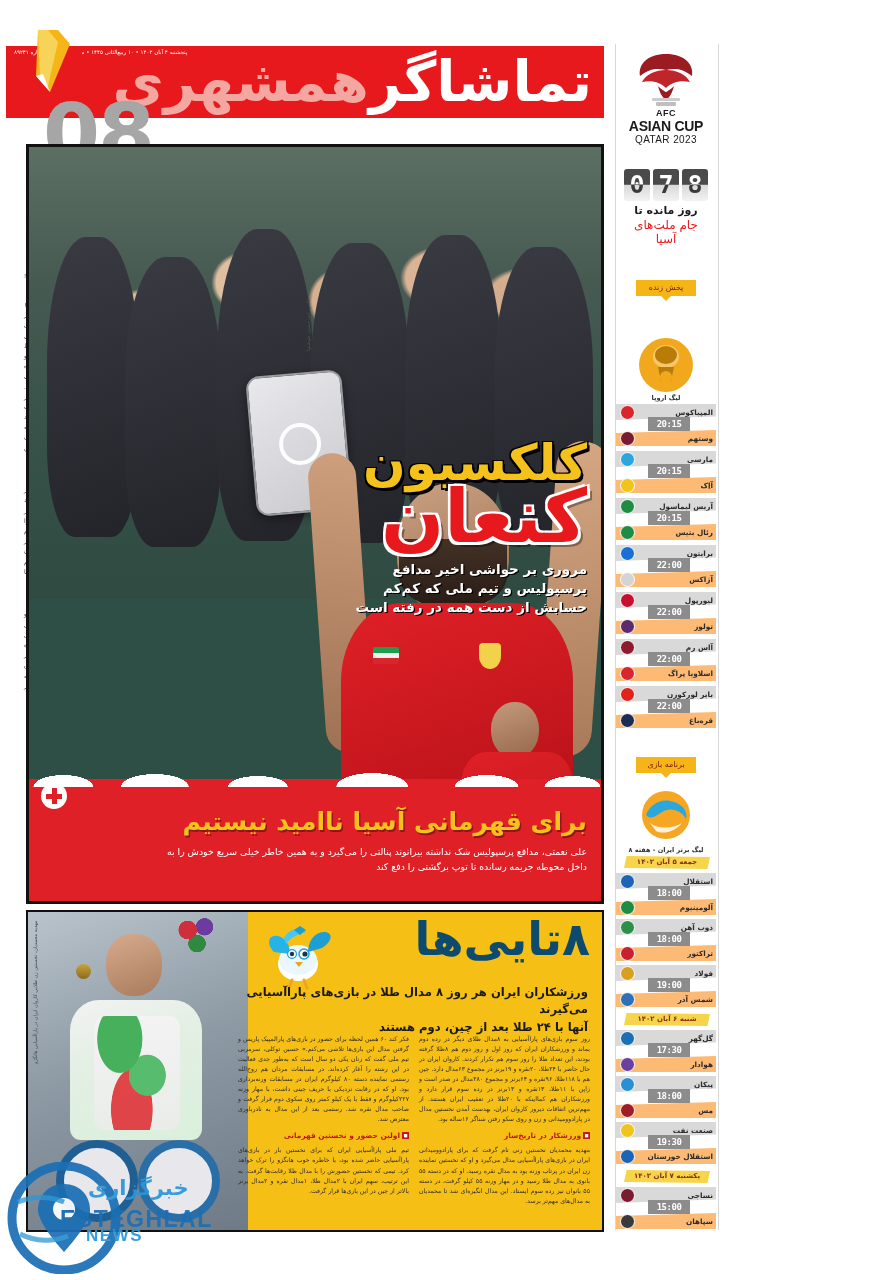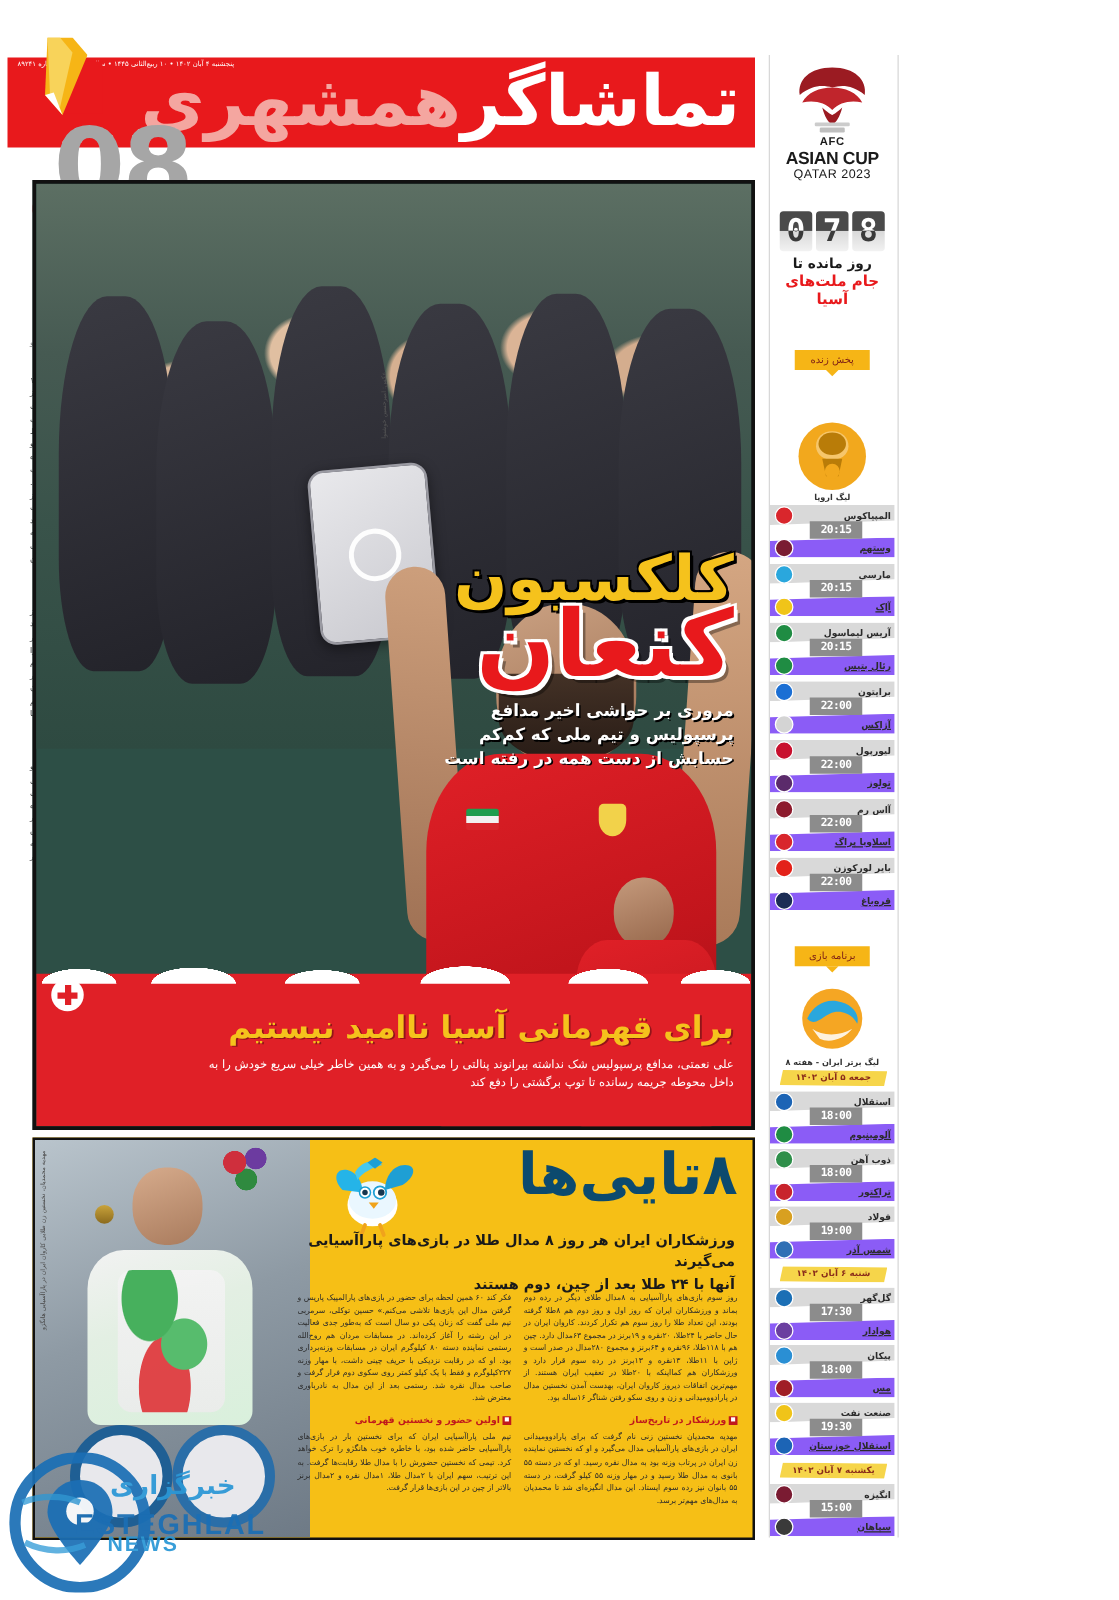--- a/index.html
+++ b/index.html
@@ -228,21 +228,21 @@
     background-clip: text;
     color: transparent;
     display: block;
   }
   .cd-label1 {
     position: absolute; top: 160px; right: 0; width: 104px;
     text-align: center; font-size: 11px; font-weight: bold; color: #1a1a1a;
   }
   .cd-label2 {
     position: absolute; top: 175px; right: 0; width: 104px;
-    text-align: center; font-size: 12px; font-weight: bold; color: #e8191c; line-height: 1.15;
+    text-align: center; font-size: 12px; font-weight: normal; color: #e8191c; line-height: 1.15;
   }
   .tagchip {
     position: absolute;
     right: 22px;
     width: 60px; height: 16px;
     background: #f6b516;
     color: #7a1c16;
     font-size: 8px;
     font-weight: normal;
     text-align: center;
@@ -277,21 +277,21 @@
     display: flex;
     align-items: center;
     justify-content: flex-start;
     padding-right: 3px;
     font-size: 7.3px;
     font-weight: bold;
     color: #2b2b2b;
     clip-path: polygon(0 0, 100% 0, 100% 78%, 0 100%);
   }
   .m-top { top: 0; background: #d9d9d9; padding-left: 40px; }
-  .m-bot { top: 26px; background: #8b5cf6; clip-path: polygon(0 18%, 100% 0, 100% 100%, 0 100%); text-decoration: underline; }
+  .m-bot { top: 26px; background: #fdba74; clip-path: polygon(0 18%, 100% 0, 100% 100%, 0 100%); }
   .m-time {
     position: absolute; top: 13px; right: 26px;
     width: 42px; height: 14px;
     background: #8c8c8c;
     color: #fff;
     font-size: 9px;
     font-weight: bold;
     font-family: "DejaVu Sans Mono", monospace;
     text-align: center;
     line-height: 14px;
@@ -836,21 +836,21 @@
         </div>
         <div class="match" style="top: 1078px;">
           <div class="m-top">صنعت نفت</div>
           <div class="m-bot">استقلال خوزستان</div>
           <div class="m-time">19:30</div>
           <div class="m-crest a" style="background: rgb(240, 196, 25);"></div>
           <div class="m-crest b" style="background: rgb(28, 100, 181);"></div>
         </div>
         <div class="daychip" style="top: 1126px;">یکشنبه ۷ آبان ۱۴۰۲</div>
         <div class="match" style="top: 1143px;">
-          <div class="m-top">انگیزه</div>
+          <div class="m-top">نساجی</div>
           <div class="m-bot">سپاهان</div>
           <div class="m-time">15:00</div>
           <div class="m-crest a" style="background: rgb(122, 27, 50);"></div>
           <div class="m-crest b" style="background: rgb(58, 58, 58);"></div>
         </div>
       </div>
   </div>
 
   <div class="mainbox">
     <div class="crowd">

